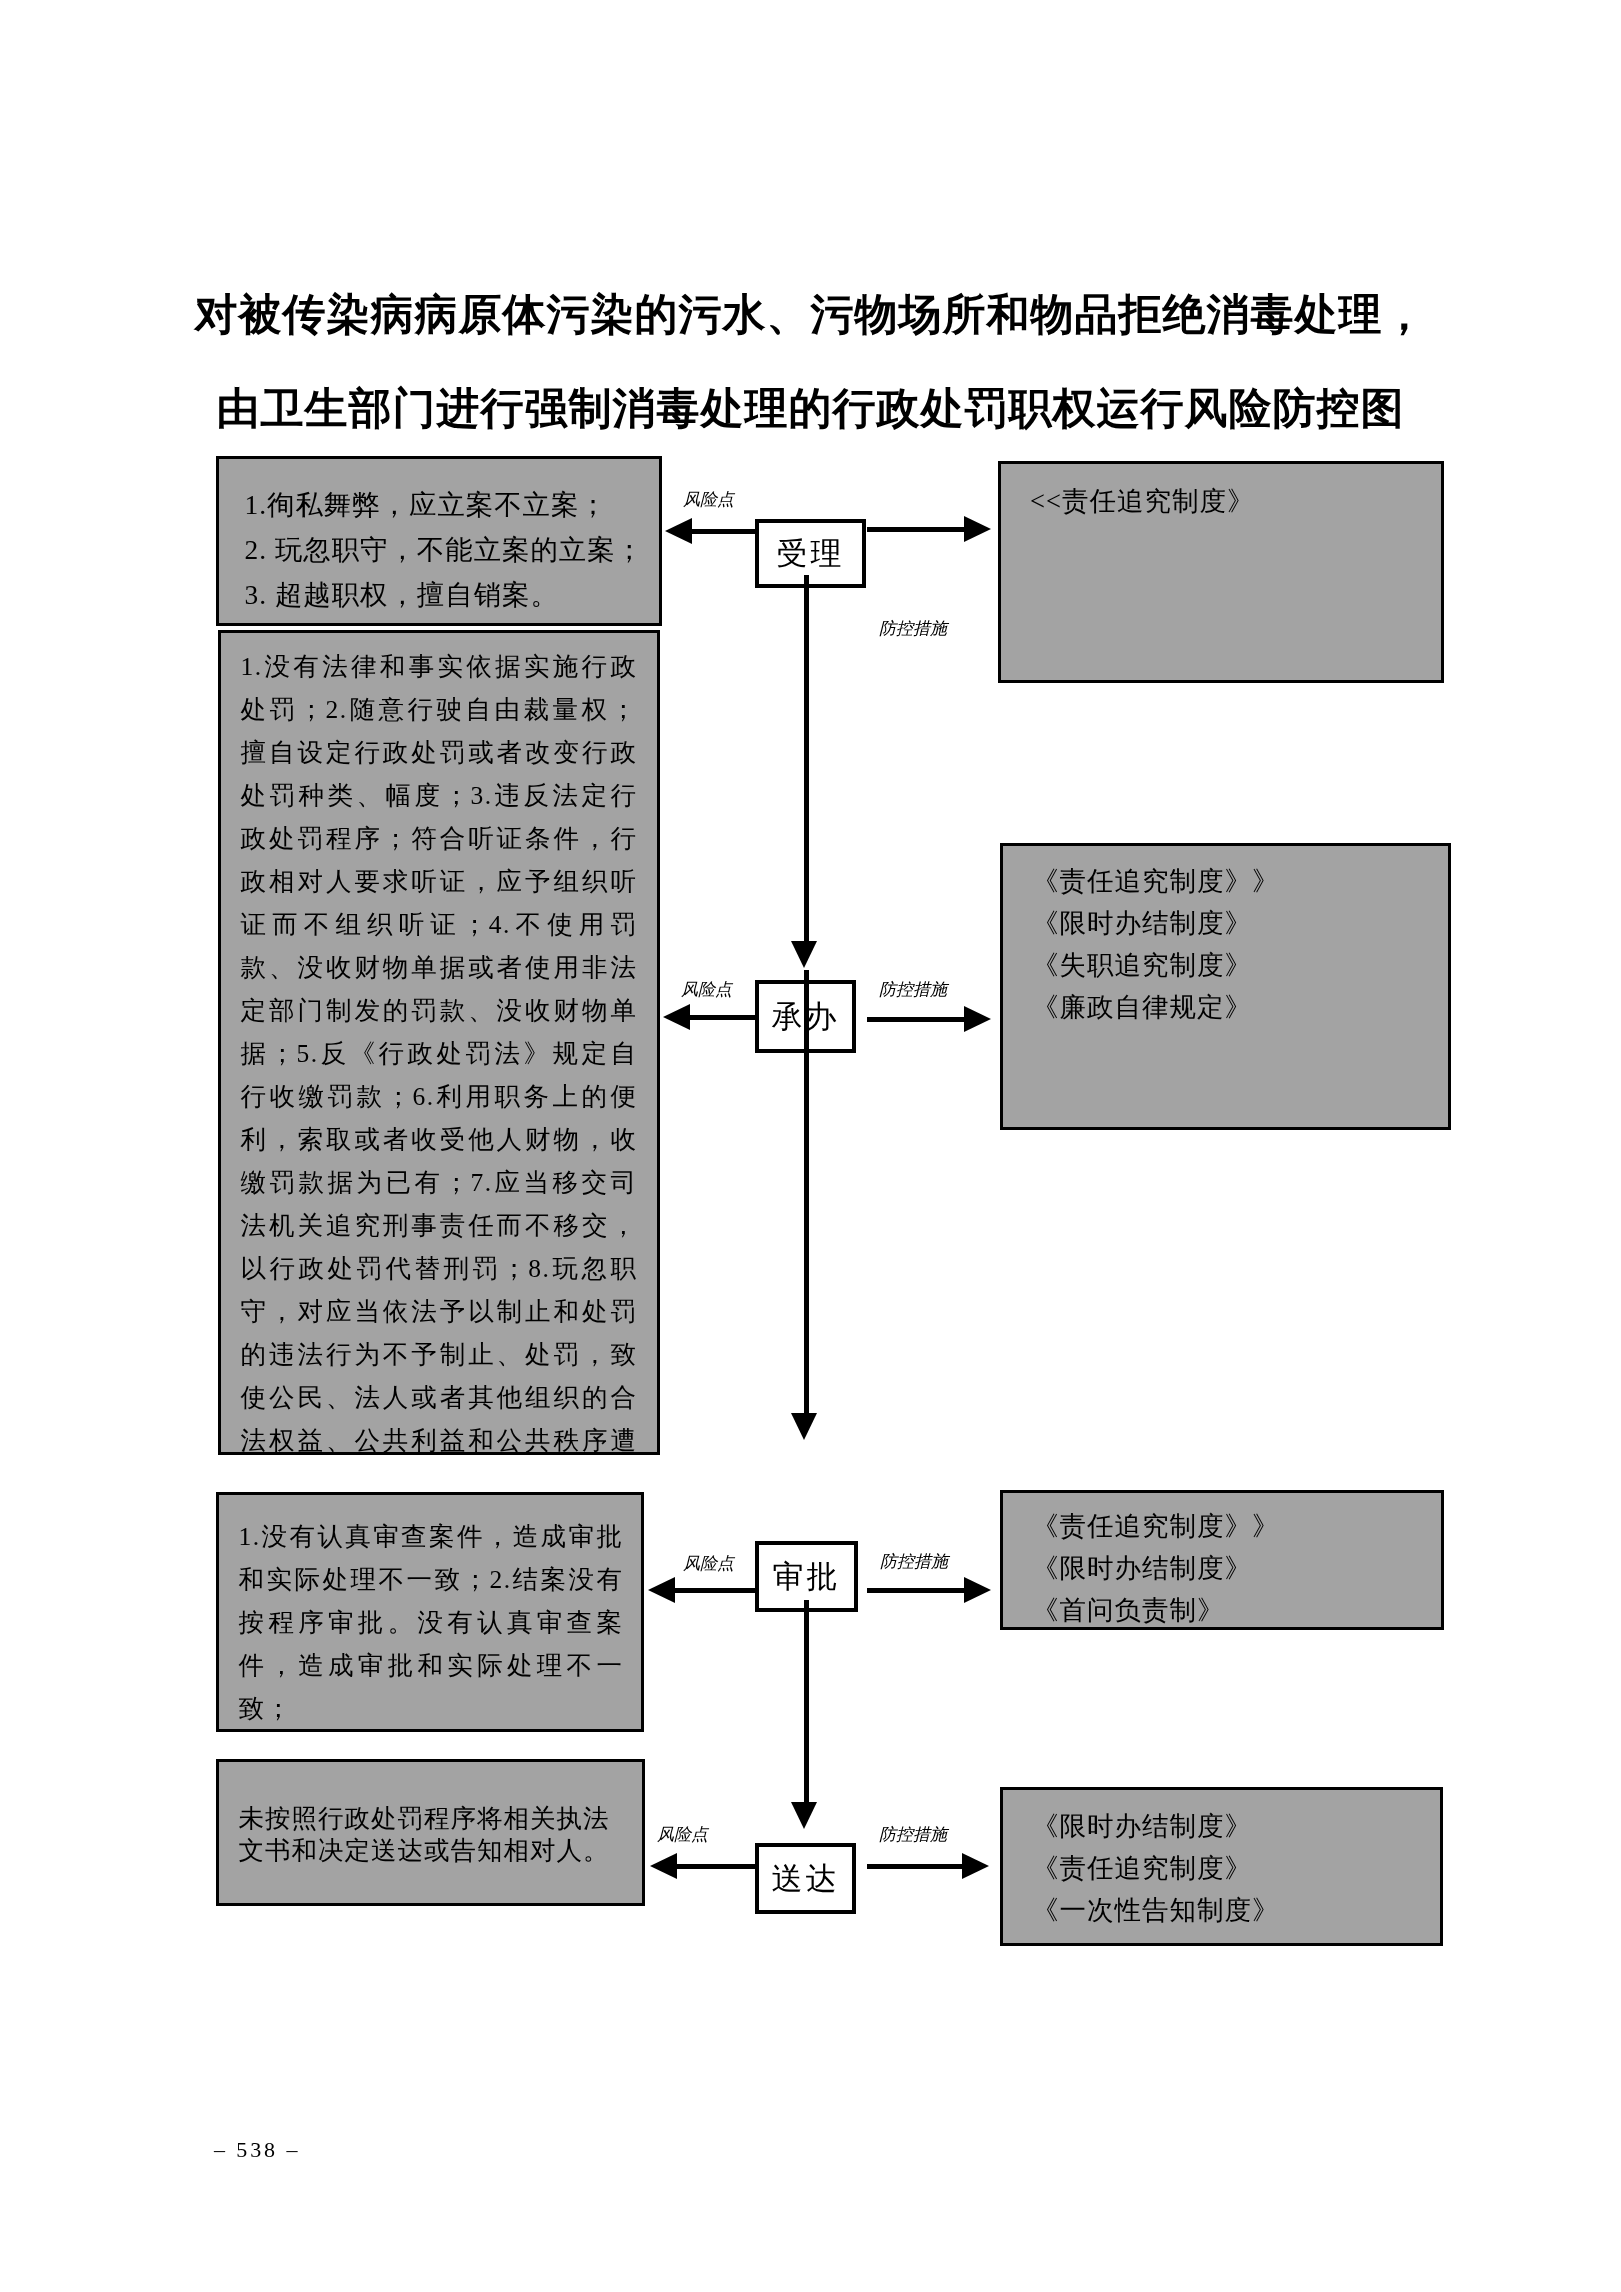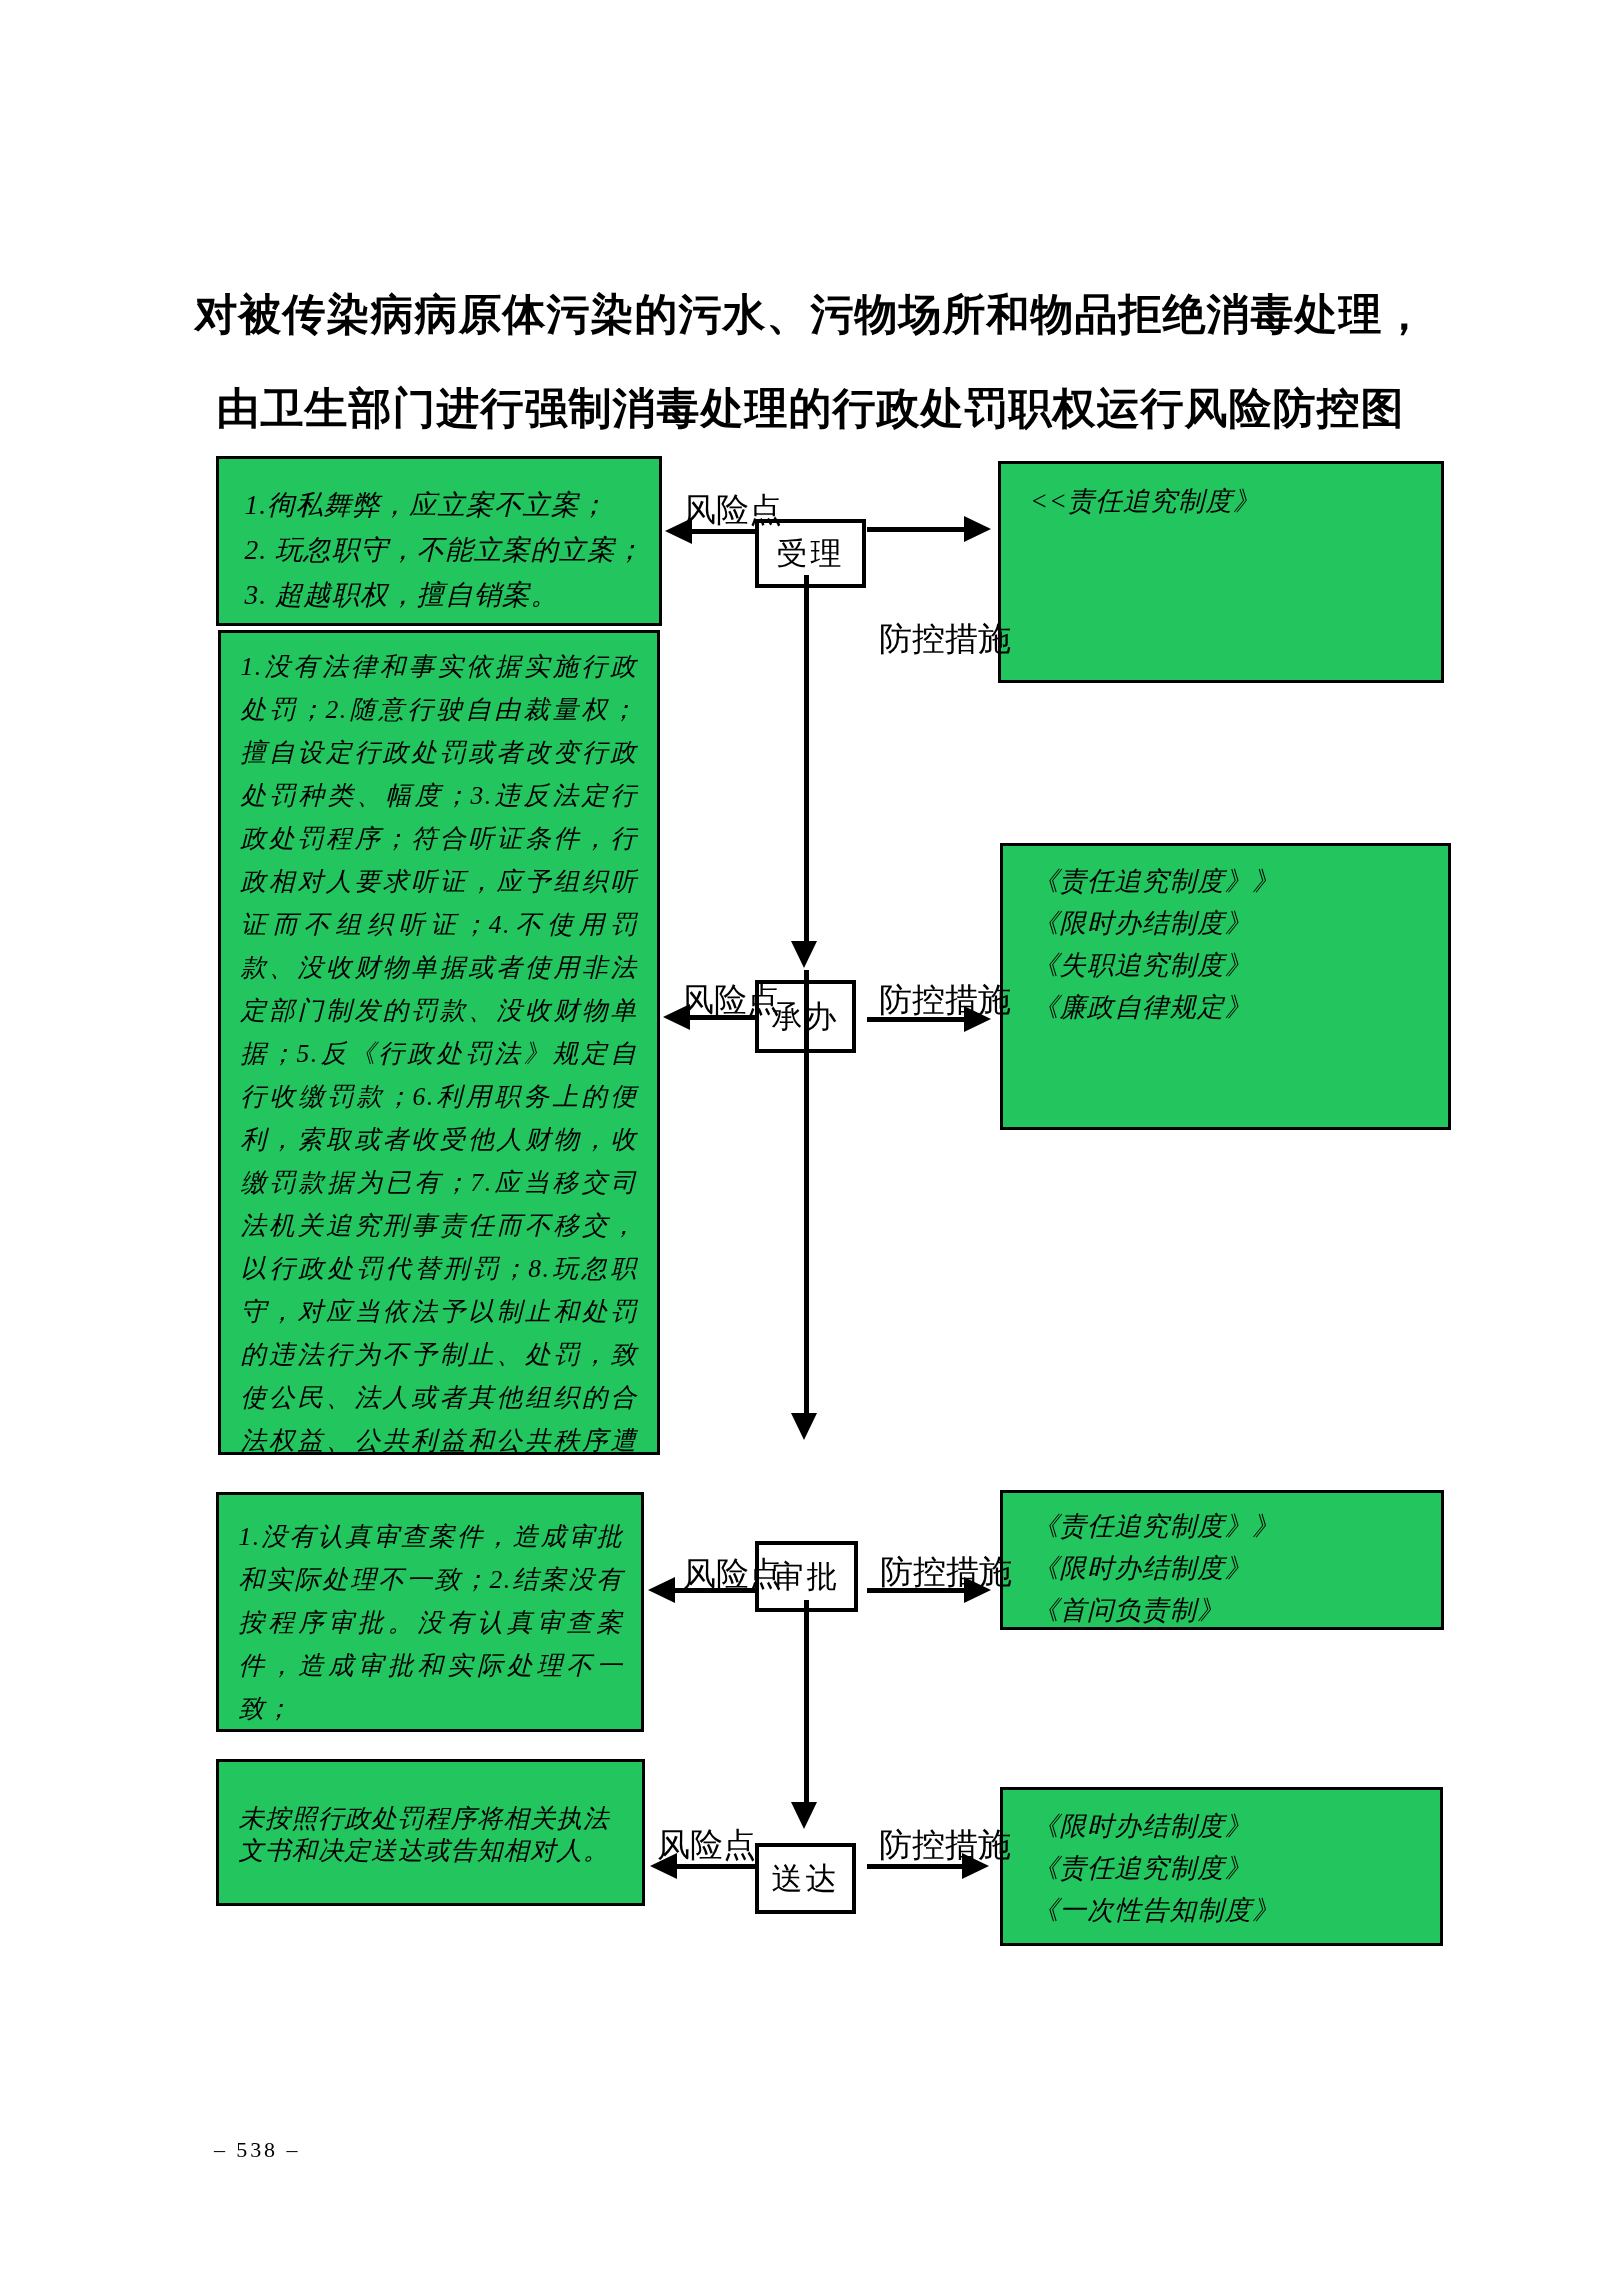--- a/index.html
+++ b/index.html
@@ -17,22 +17,22 @@
     text-align:center; font-size:43px; font-weight:600; letter-spacing:1px;
     white-space:nowrap;
   }
   .title-line2 {
     position:absolute; left:0; right:0; top:380px;
     text-align:center; font-size:43px; font-weight:600; letter-spacing:1px;
     white-space:nowrap;
   }
   .title-line2 .bold { font-weight:900; }
   .box {
-    position:absolute; border:3.9px solid #000; background:#22c55e;
-    box-sizing:border-box; overflow:hidden; z-index:1;font-style:italic;
+    position:absolute; border:3.9px solid #000; background:#a3a3a3;
+    box-sizing:border-box; overflow:hidden; z-index:1;
   }
   .risk-accept { left:216px; top:456px; width:446px; height:170px;
     font-size:27.4px; line-height:45px; padding:23.5px 13.7px 0 25.5px; letter-spacing:1px; }
   .risk-handle { left:218px; top:630px; width:442px; height:825px;
     font-size:25.5px; line-height:43px; padding:11.8px 19.6px 0 19.6px;
     letter-spacing:1.5px; text-align:justify; }
   .risk-approve { left:216px; top:1492px; width:428px; height:240px;
     font-size:25.5px; line-height:43px; padding:19.6px 17.6px 0 19.6px;
     letter-spacing:1.5px; text-align:justify; }
   .risk-deliver { left:216px; top:1759px; width:429px; height:147px;
@@ -48,21 +48,21 @@
   .node {
     position:absolute; border:4.9px solid #000; background:#fff;
     box-sizing:border-box; z-index:2;
     display:flex; align-items:center; justify-content:center;
     font-size:31px; letter-spacing:2.9px;margin-top:12px;
   }
   .node-accept  { left:755px; top:507px;  width:111px; height:69px; }
   .node-handle  { left:755px; top:968px;  width:101px; height:73px; }
   .node-approve { left:755px; top:1529px; width:103px; height:71px; }
   .node-deliver { left:755px; top:1831px; width:101px; height:71px; }
-  .flow-label { position:absolute; font-size:33px; white-space:nowrap; z-index:2; }
+  .flow-label { position:absolute; font-size:17px; white-space:nowrap; z-index:2;font-style:italic; }
   .arrow { position:absolute; z-index:3; }
   .shaft-h { position:absolute; height:4.9px; background:#000; top:10.8px; }
   .head-left { position:absolute; left:0; top:0; width:0; height:0;
     border-top:13.7px solid transparent; border-bottom:13.7px solid transparent;
     border-right:27.4px solid #000; }
   .head-right { position:absolute; top:0; width:0; height:0;
     border-top:13.7px solid transparent; border-bottom:13.7px solid transparent;
     border-left:27.4px solid #000; }
   .shaft-v { position:absolute; width:4.9px; background:#000; left:12.7px; top:0; }
   .head-down { position:absolute; left:0; width:0; height:0;

